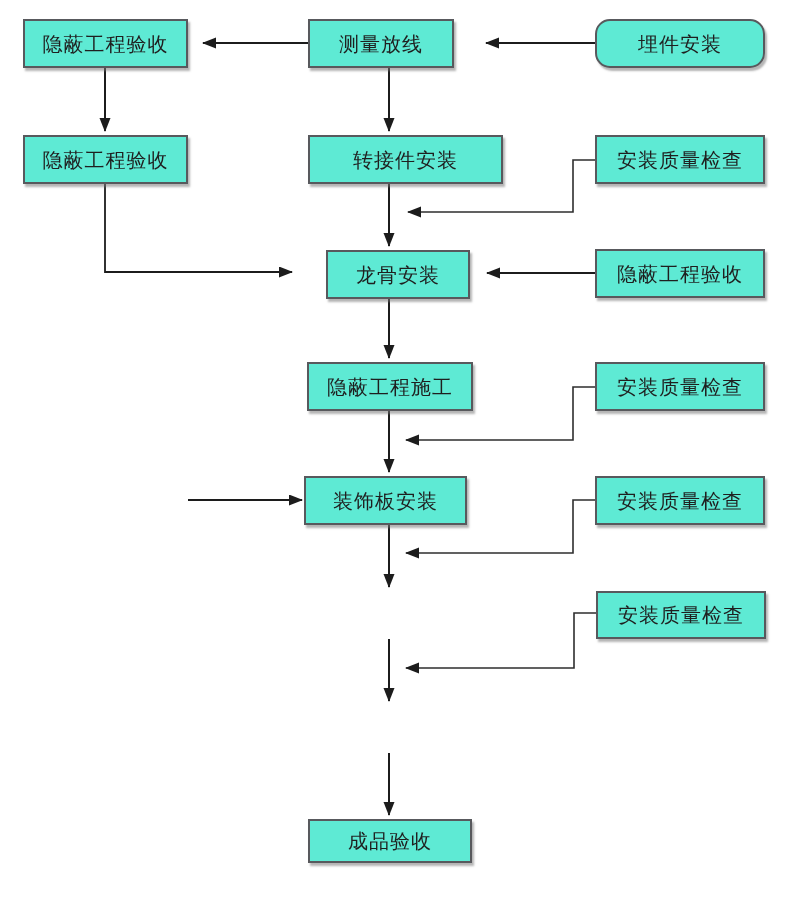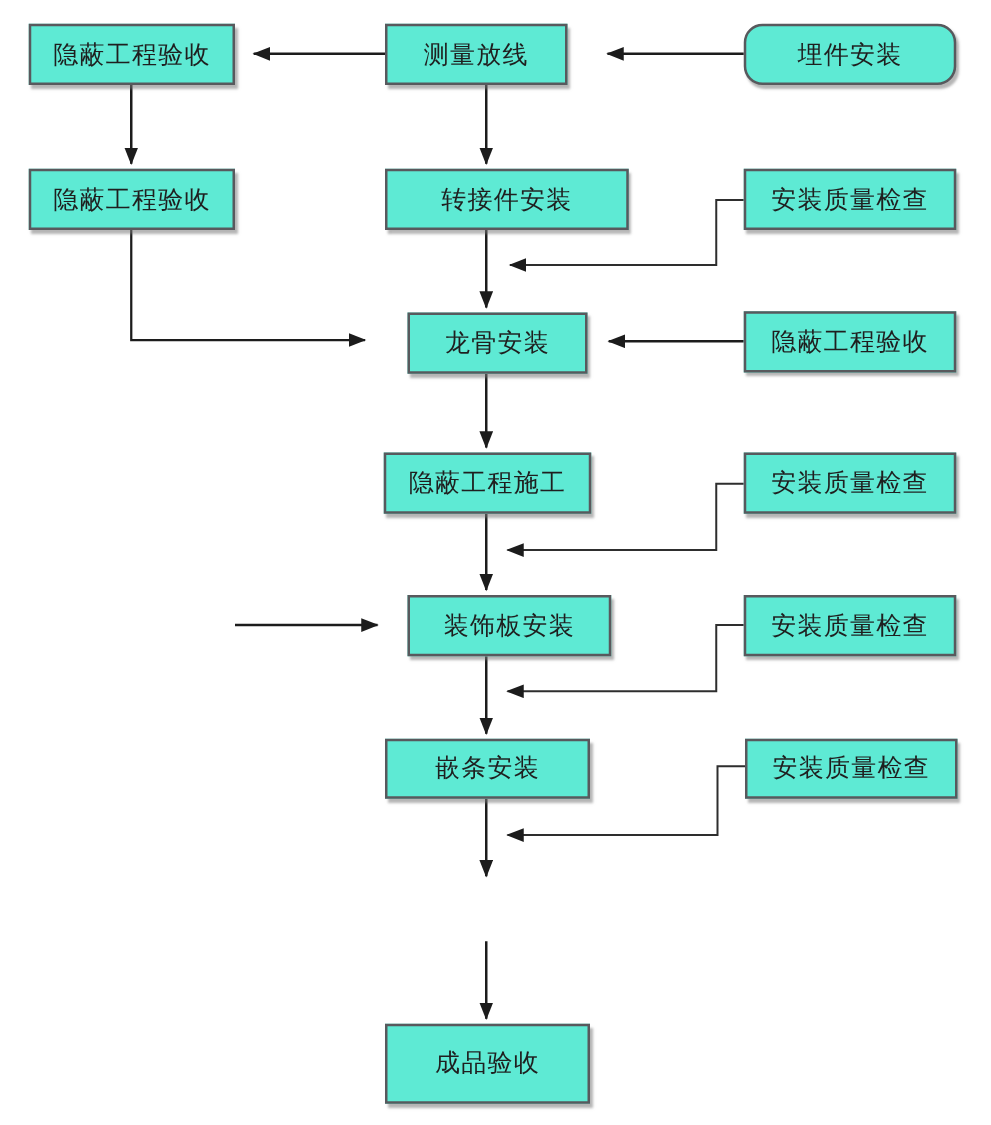--- a/index.html
+++ b/index.html
@@ -99,24 +99,23 @@
 
   <div class="node" style="left:308px; top:250px; width:144px; height:49px;margin-left:18px;">龙骨安装</div>
 
   <div class="node" style="left:595px; top:249px; width:170px; height:49px;">隐蔽工程验收</div>
 
   <div class="node" style="left:307px; top:362px; width:166px; height:49px;">隐蔽工程施工</div>
 
   <div class="node" style="left:595px; top:362px; width:170px; height:49px;">安装质量检查</div>
 
 
-  <div class="node" style="left:326px; top:476px; width:163px; height:49px;">装饰板安装</div>
+  <div class="node" style="left:304px; top:476px; width:163px; height:49px;">装饰板安装</div>
 
   <div class="node" style="left:595px; top:476px; width:170px; height:49px;">安装质量检查</div>
 
-  <div class="node" style="left:308px; top:591px; width:164px; height:48px;">嵌条安装</div>
 
   <div class="node" style="left:596px; top:591px; width:170px; height:48px;">安装质量检查</div>
 
 
-  <div class="node" style="left:308px; top:819px; width:164px; height:64px;">成品验收</div>
+  <div class="node" style="left:308px; top:819px; width:164px; height:44px;">成品验收</div>
 
 </div>
 
 </body></html>

